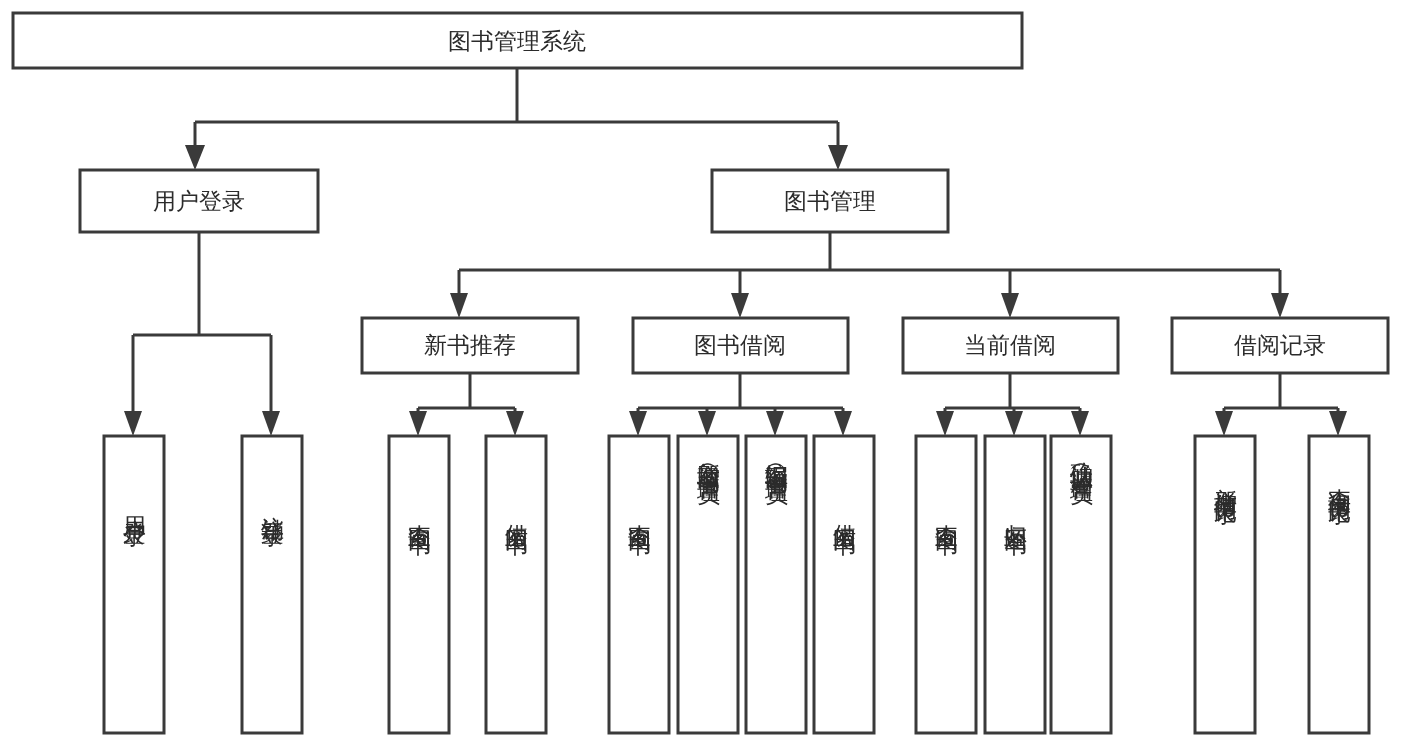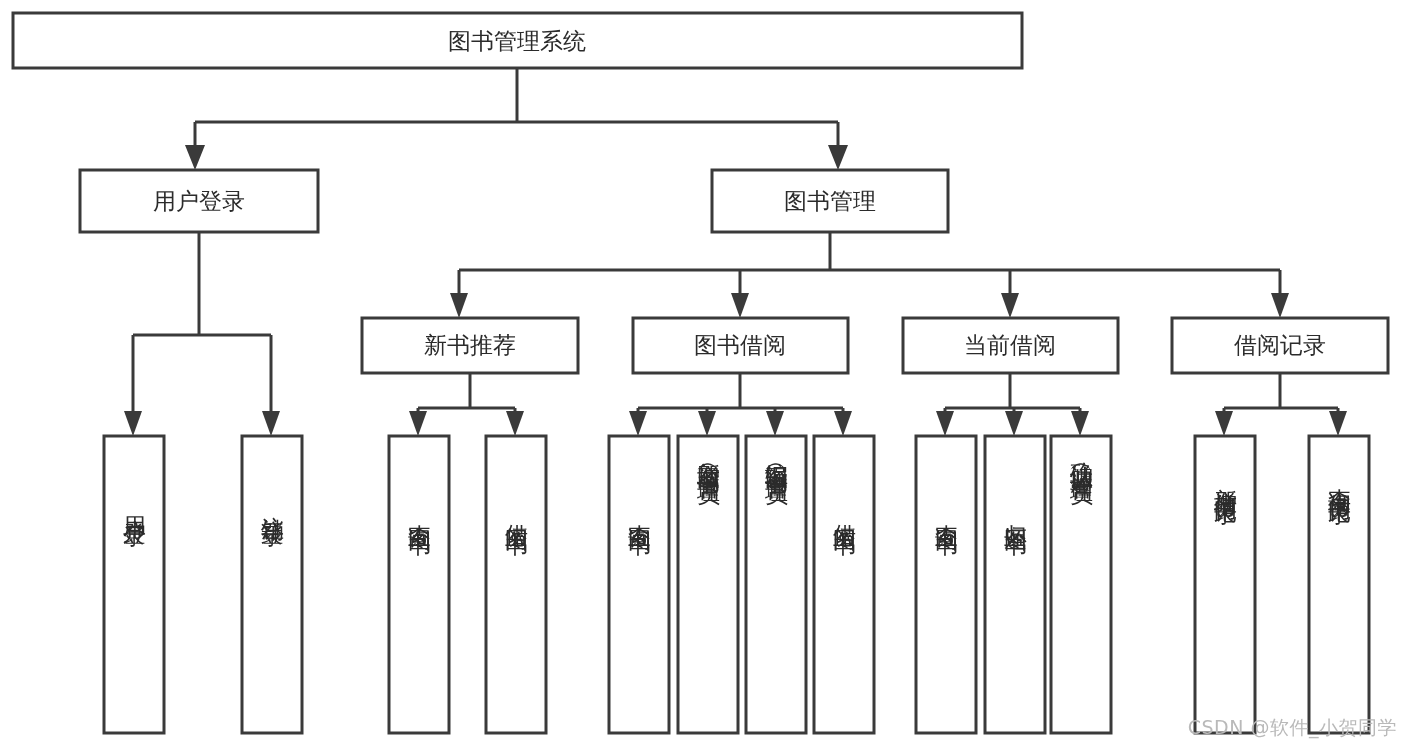--- a/index.html
+++ b/index.html
@@ -264,15 +264,14 @@
     <span class="leaf-label">确认归还（管理员）</span>
   </div>
 
   <div class="leaf-label-wrap" style="left:1195px; top:470px; width:60px; height:260px;">
     <span class="leaf-label">新增借阅记录</span>
   </div>
   <div class="leaf-label-wrap" style="left:1309px; top:470px; width:60px; height:260px;">
     <span class="leaf-label">查询借阅记录</span>
   </div>
 
-  <div class="watermark">CSDN @软件_小贺同学</div>
 
 </div>
 
 </body></html>

